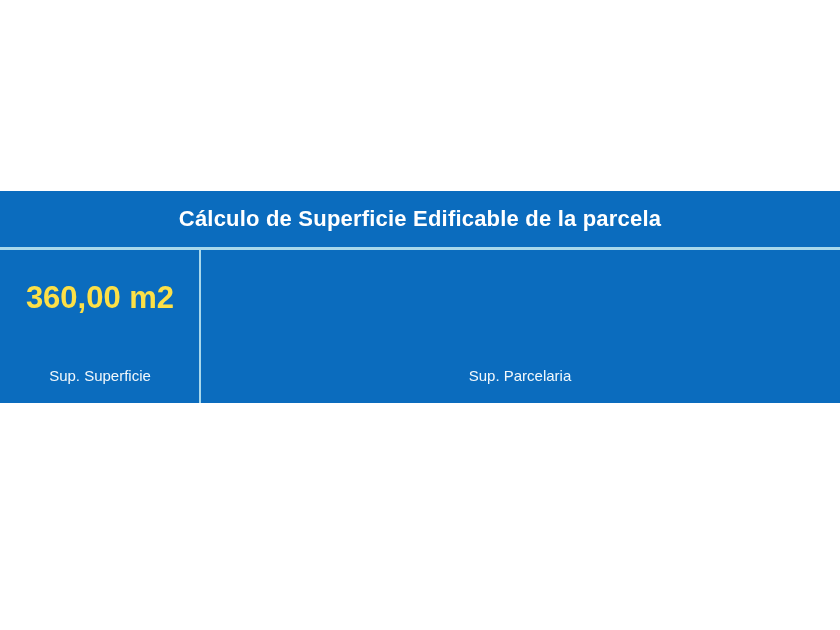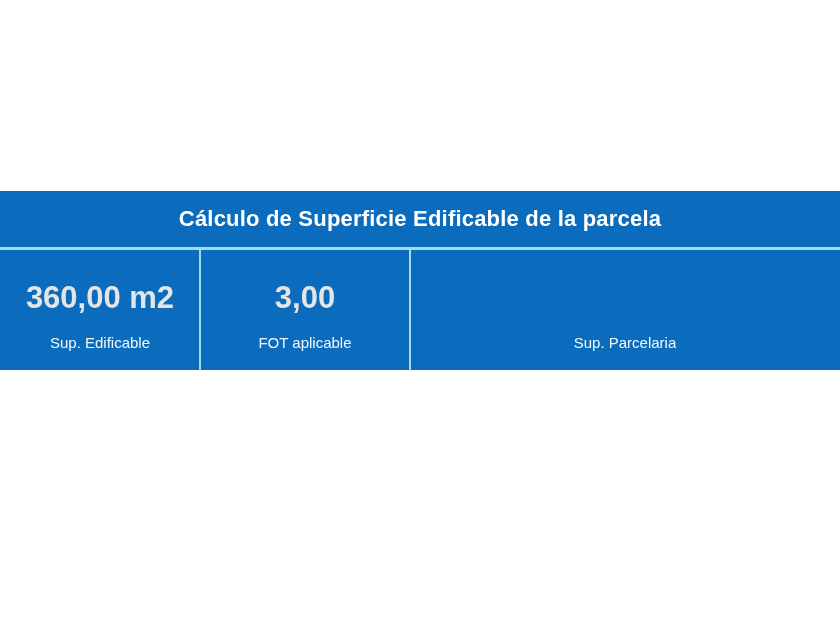--- a/index.html
+++ b/index.html
@@ -14,21 +14,21 @@
     overflow: hidden;
     position: relative;
   }
 
   
   #calc-panel {
     position: absolute;
     left: 0;
     top: 191px;
     width: 840px;
-    height: 179px;
+    height: 212px;
     background: #0B6CBE;
     box-sizing: border-box;
     display: flex;
     flex-direction: column;
   }
 
   
   .panel-title-band {
     height: 59px;
     flex: 0 0 59px;
@@ -72,21 +72,21 @@
     content: "";
     position: absolute;
     left: -1px;
     top: 0;
     bottom: 0;
     width: 2px;
     background: #A8D8EC;
   }
 
   .metric-value {
-    color: #e5e5e5;
+    color: #fde047;
     font-size: 31px;
     font-weight: bold;
     line-height: 1.05;
     white-space: nowrap;
   }
   .metric-label {
     color: #F2F8FC;
     font-size: 15px;
     font-weight: normal;
     line-height: 1;
@@ -100,27 +100,23 @@
 <div id="calc-panel">
 
   <div class="panel-title-band">
     <div class="panel-title">Cálculo de Superficie Edificable de la parcela</div>
   </div>
 
   <div class="metrics-row">
 
     <div class="metric-cell c0">
       <div class="metric-value">360,00 m2</div>
-      <div class="metric-label">Sup. Edificable</div>
+      <div class="metric-label">Sup. Superficie</div>
     </div>
 
-    <div class="metric-cell c1">
-      <div class="metric-value">3,00</div>
-      <div class="metric-label">FOT aplicable</div>
-    </div>
 
 
     <div class="metric-cell c3">
       <div class="metric-label">Sup. Parcelaria</div>
     </div>
 
   </div>
 </div>
 
 </body></html>

